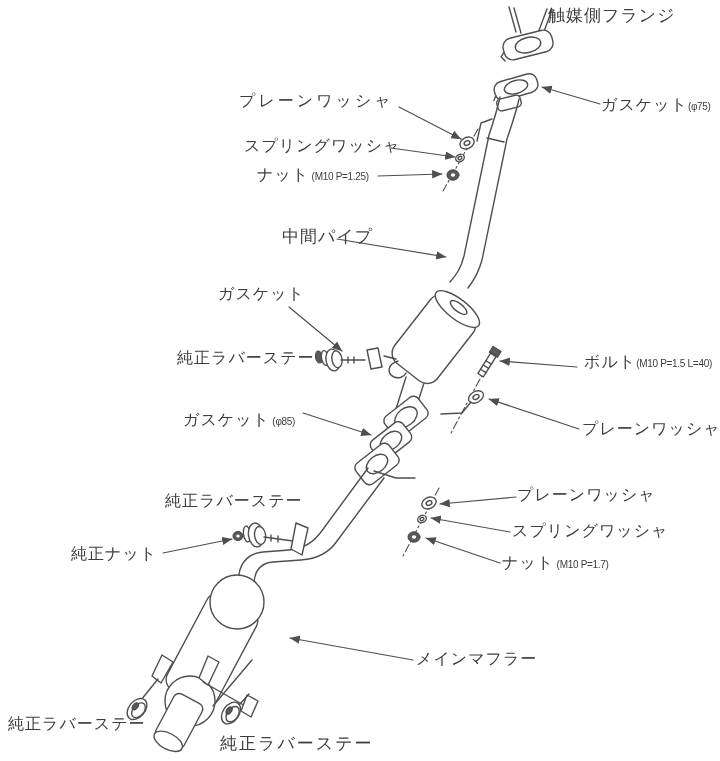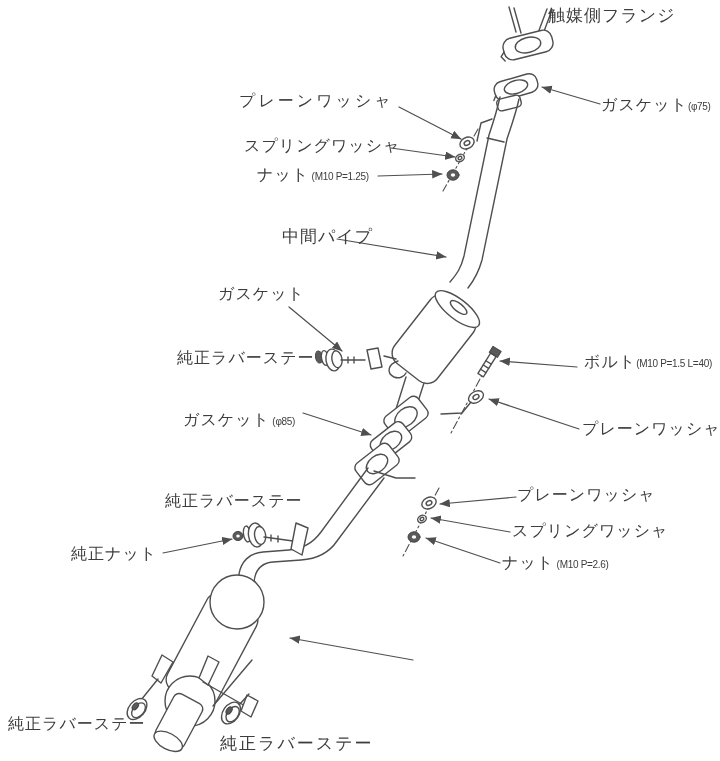--- a/index.html
+++ b/index.html
@@ -233,19 +233,20 @@
 <div class="lbl" style="left:244px;top:137px;"><span>スプリングワッシャ</span></div>
 <div class="lbl" style="left:257px;top:166px;"><span>ナット</span><span class="spec"> (M10 P=1.25)</span></div>
 <div class="lbl fs17" style="left:242px;top:227px;margin-left:40px;"><span>中間パイプ</span></div>
 <div class="lbl" style="left:218px;top:285px;"><span>ガスケット</span></div>
 <div class="lbl" style="left:177px;top:349px;"><span>純正ラバーステー</span></div>
 <div class="lbl" style="left:183px;top:411px;"><span>ガスケット</span><span class="spec"> (φ85)</span></div>
 <div class="lbl" style="left:584px;top:353px;"><span>ボルト</span><span class="spec">(M10 P=1.5 L=40)</span></div>
 <div class="lbl" style="left:582px;top:420px;"><span>プレーンワッシャ</span></div>
 <div class="lbl" style="left:517px;top:486px;"><span>プレーンワッシャ</span></div>
 <div class="lbl" style="left:512px;top:522px;"><span>スプリングワッシャ</span></div>
-<div class="lbl" style="left:502px;top:554px;"><span>ナット</span><span class="spec"> (M10 P=2.6)</span></div>
+<div class="lbl" style="left:502px;top:554px;"><span>ナット</span><span class="spec"> (M10 P=1.7)</span></div>
 <div class="lbl" style="left:165px;top:492px;"><span>純正ラバーステー</span></div>
 <div class="lbl" style="left:71px;top:545px;text-align:right;"><span>純正ナット</span></div>
+<div class="lbl" style="left:416px;top:650px;"><span>メインマフラー</span></div>
 <div class="lbl" style="left:8px;top:715px;"><span>純正ラバーステー</span></div>
 <div class="lbl fs17 sp2" style="left:220px;top:734px;"><span>純正ラバーステー</span></div>
 
 </div>
 
 </body></html>

